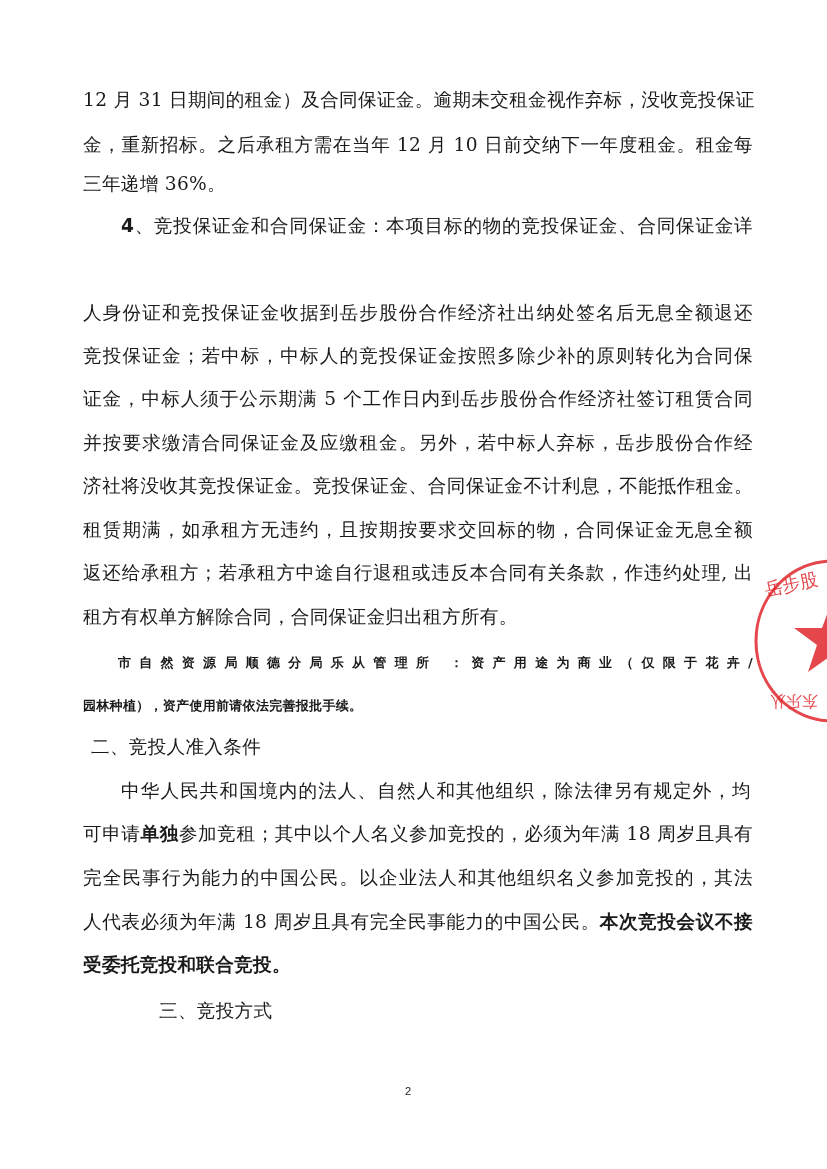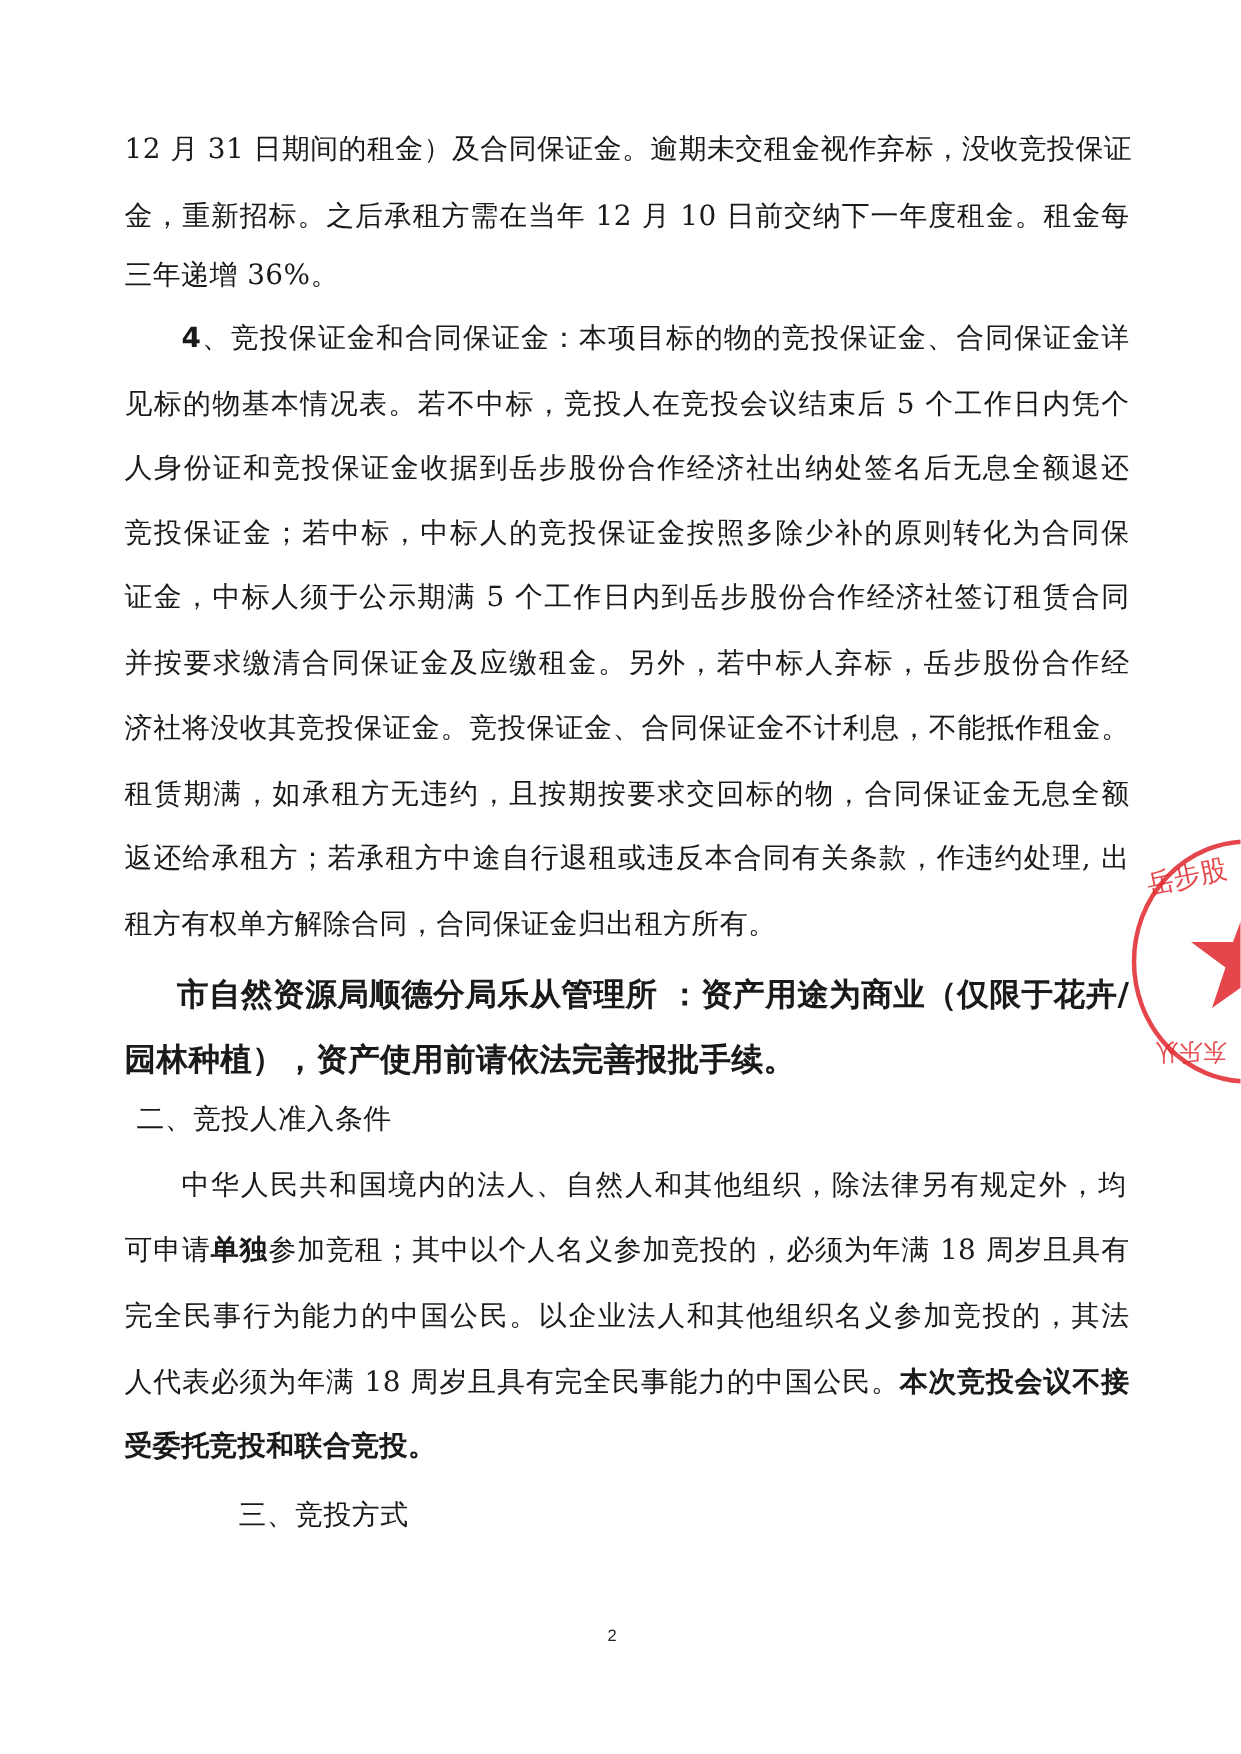--- a/index.html
+++ b/index.html
@@ -8,41 +8,40 @@
     font-family: "DejaVu Serif", "Liberation Serif", serif;
     color:#1a1a1a;
   }
   .page { position:absolute; left:0; top:0; width:799px; height:1169px;text-decoration:underline; }
   .line {
     position:absolute; left:83px; width:670px; white-space:nowrap;
     font-size:18.6px; line-height:24px; letter-spacing:0.3px;
     text-align:justify; text-align-last:justify;
   }
   .line.last { text-align-last:left; }
-  .line.bold { font-family:"DejaVu Sans", "Liberation Sans", sans-serif; font-weight:bold; font-size:21px; }
+  .line.bold { font-family:"DejaVu Sans", "Liberation Sans", sans-serif; font-weight:bold; font-size:13px; }
   .b { font-weight:bold; font-family:"DejaVu Sans", "Liberation Sans", sans-serif; }
   .pagenum {
     position:absolute; left:405px; top:1085px; font-size:11px;
     font-family:"Liberation Sans", sans-serif; color:#222;
   }
   .seal {
     position:absolute; left:752px; top:556px; width:150px; height:170px;
   }
 </style>
 </head>
 <body>
 
 <div class="page">
 
   <div class="line" style="top:88px">12 月 31 日期间的租金）及合同保证金。逾期未交租金视作弃标，没收竞投保证</div>
   <div class="line" style="top:133px">金，重新招标。之后承租方需在当年 12 月 10 日前交纳下一年度租金。租金每</div>
   <div class="line last" style="top:172px">三年递增 36%。</div>
 
   <div class="line" style="top:214px; left:121px; width:632px;"><span class="b">4</span><span>、竞投保证金和合同保证金：本项目标的物的竞投保证金、合同保证金详</span></div>
-  <div class="line" style="top:258px">见标的物基本情况表。若不中标，竞投人在竞投会议结束后 5 个工作日内凭个</div>
   <div class="line" style="top:301px">人身份证和竞投保证金收据到岳步股份合作经济社出纳处签名后无息全额退还</div>
   <div class="line" style="top:344px">竞投保证金；若中标，中标人的竞投保证金按照多除少补的原则转化为合同保</div>
   <div class="line" style="top:387px">证金，中标人须于公示期满 5 个工作日内到岳步股份合作经济社签订租赁合同</div>
   <div class="line" style="top:431px">并按要求缴清合同保证金及应缴租金。另外，若中标人弃标，岳步股份合作经</div>
   <div class="line" style="top:474px">济社将没收其竞投保证金。竞投保证金、合同保证金不计利息，不能抵作租金。</div>
   <div class="line" style="top:561px">返还给承租方；若承租方中途自行退租或违反本合同有关条款，作违约处理, 出</div>
   <div class="line" style="top:518px">租赁期满，如承租方无违约，且按期按要求交回标的物，合同保证金无息全额</div>
   <div class="line last" style="top:605px">租方有权单方解除合同，合同保证金归出租方所有。</div>
 
   <div class="line bold" style="top:651px; left:118px; width:635px;">市自然资源局顺德分局乐从管理所 ：资产用途为商业（仅限于花卉/</div>

